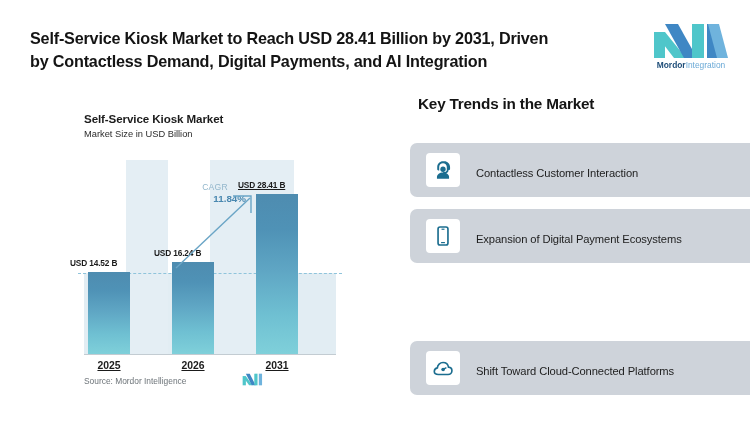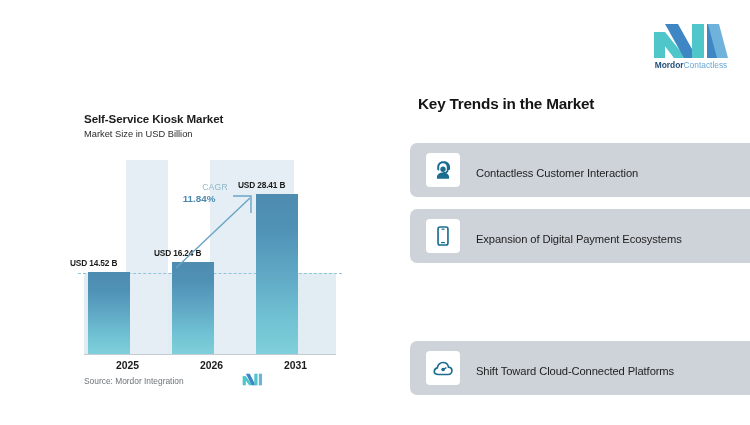--- a/index.html
+++ b/index.html
@@ -61,21 +61,21 @@
   }
 
   .bar { position: absolute; bottom: 1px; width: 42px;
          background: linear-gradient(180deg, #4e8cb0 0%, #4f92b6 22%, #5fa6c4 48%, #6fc0d2 76%, #7fd0da 100%); }
   .bar-label {
     position: absolute; font-size: 8.3px; font-weight: bold;
     color: #1b1b1b; white-space: nowrap; letter-spacing: -0.15px;
   }
   .tick {
     position: absolute; top: 200px; font-size: 10.4px; font-weight: bold;
-    color: #1b1b1b; text-align: right; width: 60px;
+    color: #1b1b1b; text-align: center; width: 60px; text-decoration: underline;
   }
 
   #cagr-label {
     position: absolute; font-size: 8.6px; color: #93b7cc;
     letter-spacing: 0.2px; text-align: center; width: 46px;
   }
   #cagr-value {
     position: absolute; font-size: 9.8px; font-weight: bold; color: #4a88b0;
     text-align: center; width: 46px;
   }
@@ -109,35 +109,37 @@
     font-size: 11.2px; color: #1d1d1d; line-height: 1.35; letter-spacing: -0.1px;
   }
 </style>
 </head>
 <body>
 
 <div id="page">
 
   <div id="header">
     <div id="headline">
+      <span class="ln">Self-Service Kiosk Market to Reach USD 28.41 Billion by 2031, Driven</span>
+      <span class="ln">by Contactless Demand, Digital Payments, and AI Integration</span>
     </div>
 
     <div id="logo-wrap">
       <svg id="logo-mark" viewBox="0 0 78 38">
         <polygon points="2,36 2,10 13,10 13,36" fill="#4fc6ca"></polygon>
         <polygon points="2,10 13,10 34,36 22,36" fill="#4fc6ca"></polygon>
         <polygon points="13,2 26,2 45,36 32,36" fill="#3f87c4"></polygon>
         <polygon points="26,2 37,2 37,36 26,36" fill="#3f87c4" opacity="0"></polygon>
         <polygon points="40,2 52,2 52,36 40,36" fill="#4fc6ca"></polygon>
         <polygon points="55,2 67,2 67,36 55,36" fill="#3f87c4"></polygon>
         <polygon points="55,2 67,2 76,36 64,36" fill="#3f87c4" opacity="0"></polygon>
         <polygon points="56,2 67,2 76,36 65,36" fill="#6fb3dd"></polygon>
       </svg>
       <div id="logo-text">
-        <span class="b">Mordor</span><span class="l">Contactless</span>
+        <span class="b">Mordor</span><span class="l">Integration</span>
       </div>
     </div>
   </div>
 
   <div id="chart-panel">
     <div id="chart-title">Self-Service Kiosk Market</div>
     <div id="chart-subtitle">Market Size in USD Billion</div>
 
     <div id="plot">
       <div id="band"></div>
@@ -147,38 +149,38 @@
 
       <div id="dashline"></div>
 
       <div class="bar" style="left:4px;height:82px;"></div>
       <div class="bar-label" style="left:-14px;top:98px;">USD 14.52 B</div>
 
       <div class="bar" style="left:88px;height:92px;"></div>
       <div class="bar-label" style="left:70px;top:88px;">USD 16.24 B</div>
 
       <div class="bar" style="left:172px;height:160px;"></div>
-      <div class="bar-label" style="left:154px;top:20px;">USD 28.41 B</div>
+      <div class="bar-label" style="left:154px;top:20px;text-decoration:underline;">USD 28.41 B</div>
 
       <div id="cagr-label" style="left:108px;top:22px;text-align:center;">CAGR</div>
-      <div id="cagr-value" style="left:92px;top:33px;">11.84%</div>
+      <div id="cagr-value" style="left:116px;top:33px;text-align:right;">11.84%</div>
 
       <svg id="arrow-svg">
         <line x1="92" y1="108" x2="166" y2="38" stroke="#6aa5c6" stroke-width="1.4"></line>
         <polyline points="149,36 167,36 167,53" fill="none" stroke="#6aa5c6" stroke-width="1.4"></polyline>
       </svg>
 
       <div id="axis-line"></div>
 
       <div class="tick" style="left:-5px;">2025</div>
       <div class="tick" style="left:79px;">2026</div>
       <div class="tick" style="left:163px;">2031</div>
     </div>
 
-    <div id="source">Source: Mordor Integration</div>
+    <div id="source">Source: Mordor Intelligence</div>
     <svg id="source-logo" viewBox="0 0 34 20">
       <polygon points="1,19 1,5 6,5 6,19" fill="#4fc6ca"></polygon>
       <polygon points="1,5 6,5 16,19 11,19" fill="#4fc6ca"></polygon>
       <polygon points="6,1 12,1 21,19 15,19" fill="#3f87c4"></polygon>
       <polygon points="19,1 24,1 24,19 19,19" fill="#4fc6ca"></polygon>
       <polygon points="26,1 31,1 31,19 26,19" fill="#6fb3dd"></polygon>
     </svg>
   </div>
 
   <div id="trends-panel">

